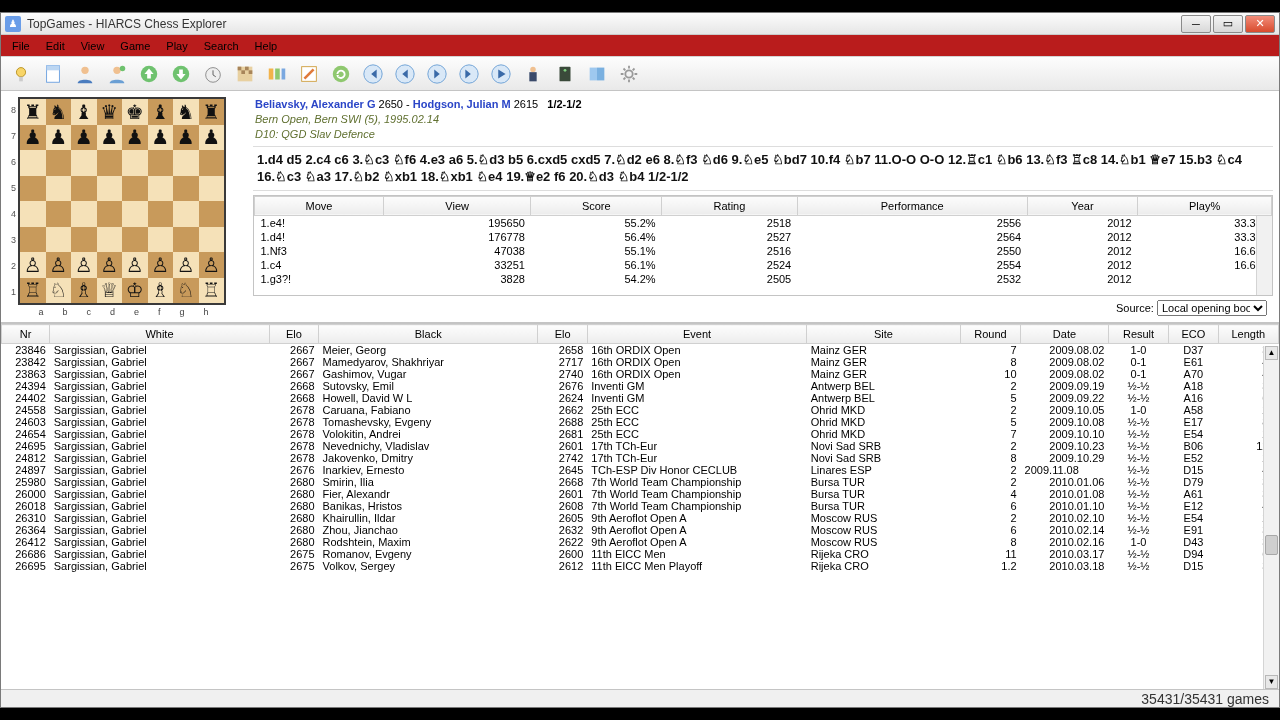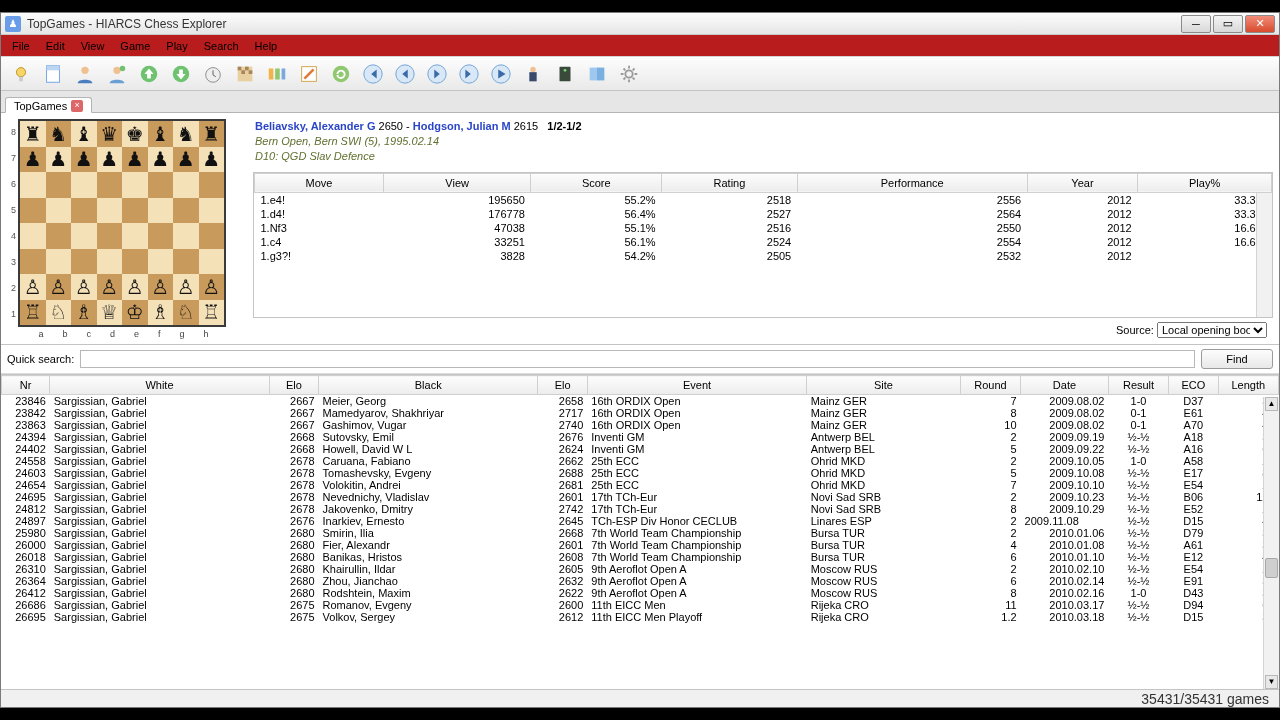--- a/index.html
+++ b/index.html
@@ -381,26 +381,20 @@
         </svg>
       </div>
     <div class="tbtn">
         <svg viewBox="0 0 24 24">
           <circle cx="12" cy="12" r="4" fill="none" stroke="#999" stroke-width="2"></circle>
           <path d="M12 3v3M12 18v3M3 12h3M18 12h3M6 6l2 2M16 16l2 2M18 6l-2 2M8 16l-2 2" stroke="#999" stroke-width="2"></path>
         </svg>
       </div>
   </div>
 
-  <div class="tabbar">
-    <div class="tab">
-      <span>TopGames</span>
-      <span class="tab-close">×</span>
-    </div>
-  </div>
 
   <div class="content">
     <div class="upper">
       <div class="board-panel">
         <div style="display:flex">
           <div class="ranks-out" style="display:flex;flex-direction:column;justify-content:space-around;font-size:9px;color:#555;height:208px;padding-right:2px;">
             <span>8</span>
               <span>7</span>
               <span>6</span>
               <span>5</span>
@@ -483,20 +477,21 @@
         <div class="game-header">
           <span class="p1">Beliavsky, Alexander G</span>
           <span>2650</span>
           <span> - </span>
           <span class="p2">Hodgson, Julian M</span>
           <span>2615</span>&nbsp;&nbsp;
           <b>1/2-1/2</b><br>
           <span class="sub">Bern Open, Bern SWI (5), 1995.02.14</span><br>
           <span class="sub">D10: QGD Slav Defence</span>
         </div>
+        <div class="moves">1.d4 d5 2.c4 c6 3.♘c3 ♘f6 4.e3 a6 5.♘d3 b5 6.cxd5 cxd5 7.♘d2 e6 8.♘f3 ♘d6 9.♘e5 ♘bd7 10.f4 ♘b7 11.O-O O-O 12.♖c1 ♘b6 13.♘f3 ♖c8 14.♘b1 ♕e7 15.b3 ♘c4 16.♘c3 ♘a3 17.♘b2 ♘xb1 18.♘xb1 ♘e4 19.♕e2 f6 20.♘d3 ♘b4 1/2-1/2</div>
         <div class="opening-grid">
           <table>
             <thead>
                 <tr id="op-head">
                   <th>Move</th>
                   <th>View</th>
                   <th>Score</th>
                   <th>Rating</th>
                   <th>Performance</th>
                   <th>Year</th>
@@ -555,25 +550,20 @@
         </div>
         <div class="source-row">
           <span>Source:</span>
           <select>
             <option>Local opening book</option>
           </select>
         </div>
       </div>
     </div>
 
-    <div class="searchrow">
-      <span>Quick search:</span>
-      <input type="text" style="">
-      <button class="find-btn">Find</button>
-    </div>
 
     <div class="games-table-wrap">
       <table class="games-table">
         <colgroup>
           <col style="width:44px">
             <col style="width:200px">
             <col style="width:45px">
           <col style="width:200px">
             <col style="width:45px">
             <col style="width:200px">

